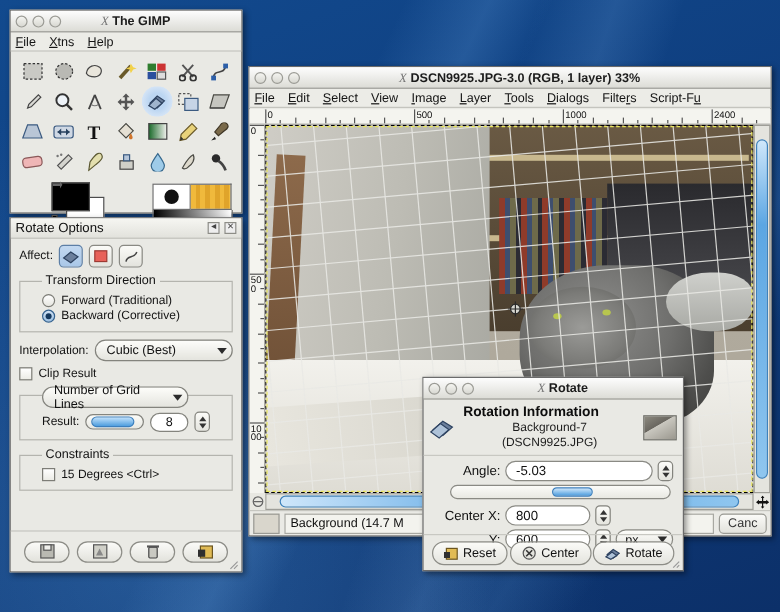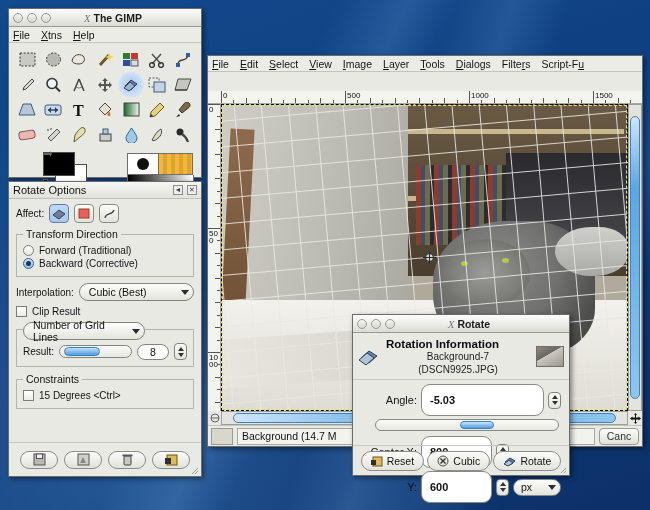--- a/index.html
+++ b/index.html
@@ -73,21 +73,21 @@
   .hdr-btns{display:flex;gap:4px;}
   .hdr-btn{width:10px;height:10px;border:1px solid #8d8d87;background:#eee;
     font-size:7px;line-height:8px;text-align:center;color:#444;}
   #to-body{padding:5px 7px;}
   .row{display:flex;align-items:center;gap:5px;margin-bottom:5px;}
   .lbl{font-size:10px;color:#131313;white-space:nowrap;}
   .affect-btn{width:20px;height:19px;border:1px solid #8a8a84;border-radius:4px;
     background:linear-gradient(#fbfbf8,#e3e3dd);display:flex;align-items:center;
     justify-content:center;}
   .affect-btn.on{background:linear-gradient(#c3d9f1,#a9c7e8);border-color:#5d7fa6;}
-  fieldset{border:1px solid #b4b4ae;margin:0 0 6px 0;padding:3px 6px 5px;}
+  fieldset{border:1px solid #b4b4ae;margin:0 0 6px 0;padding:3px 18px 5px;}
   legend{font-size:10.5px;color:#131313;padding:0 3px;}
   .radio-row,.chk-row{display:flex;align-items:center;gap:5px;margin:2px 0;}
   .radio{width:11px;height:11px;border-radius:50%;border:1px solid #7d7d77;
     background:linear-gradient(#fff,#e6e6e0);display:flex;align-items:center;justify-content:center;}
   .radio.on{border-color:#34628f;background:linear-gradient(#cfe1f4,#9cc0e2);}
   .radio.on::after{content:"";width:5px;height:5px;border-radius:50%;background:#14385e;}
   .chk{width:11px;height:11px;border:1px solid #7d7d77;
     background:linear-gradient(#fff,#ecece6);}
   .combo{height:18px;border:1px solid #84847e;border-radius:9px;
     background:linear-gradient(#fdfdfa,#e4e4de);display:flex;align-items:center;
@@ -194,22 +194,22 @@
     border-bottom:1px solid #c8c8c2;}
   #rd-icon{width:22px;height:20px;flex:none;}
   #rd-txt{flex:1;line-height:1.25;}
   #rd-title{font-size:11.5px;font-weight:bold;color:#0d0d0d;}
   #rd-sub{font-size:10px;color:#1d1d1d;text-align:center;}
   #rd-thumb{width:28px;height:21px;border:1px solid #6e6e68;flex:none;
     background:linear-gradient(150deg,#8d8a80 0%,#6a6760 40%,#c9c7bf 42%,#9a978e 100%);}
   #rd-body{padding:4px 8px 0;}
   .frow{display:flex;align-items:center;gap:4px;margin-bottom:3px;}
   .flabel{width:56px;text-align:right;font-size:11px;color:#111;}
-  .ftext{flex:1;height:32px;border:1px solid #8a8a84;border-radius:9px;background:#fff;
-    display:flex;align-items:center;padding:0 8px;font-size:11px;color:#111;font-weight:bold;}
+  .ftext{flex:1;height:17px;border:1px solid #8a8a84;border-radius:9px;background:#fff;
+    display:flex;align-items:center;padding:0 8px;font-size:11px;color:#111;}
   .bigslider{height:12px;border:1px solid #8a8a84;border-radius:6px;
     background:linear-gradient(#fbfbf8,#e8e8e2);position:relative;margin:2px 2px 5px 14px;}
   .bigslider .knob{position:absolute;left:46%;top:1px;width:34px;height:8px;border-radius:5px;
     background:linear-gradient(#cfe7fb,#4f9ede);border:1px solid #3b7fbe;}
   #rd-buttons{position:absolute;left:0;right:0;bottom:0;height:30px;
     border-top:1px solid #c8c8c2;display:flex;align-items:center;
     justify-content:space-around;padding:0 6px;}
   .dlgbtn{height:20px;border:1px solid #8d8d87;border-radius:10px;
     background:linear-gradient(#fbfbf8,#e4e4de);display:flex;align-items:center;
     gap:4px;padding:0 9px;font-size:10.5px;color:#111;}
@@ -549,20 +549,28 @@
           <rect x="0" y="5" width="6" height="6" fill="#2f2f2f"></rect>
         </svg>
       </div>
   </div>
   <svg id="grip" viewBox="0 0 10 10">
       <path d="M9 3 L3 9 M9 6 L6 9" stroke="#999" stroke-width="1"></path>
     </svg>
 </div>
 
 <div class="win" id="imgwin">
+  <div class="titlebar">
+    <div class="tb-btns">
+      <div class="tb-btn"></div>
+      <div class="tb-btn"></div>
+      <div class="tb-btn"></div>
+    </div>
+    <div class="tb-title"><span class="xglyph">X</span><span>DSCN9925.JPG-3.0 (RGB, 1 layer) 33%</span></div>
+  </div>
   <div class="menubar">
     <span><u>F</u>ile</span>
     <span><u>E</u>dit</span>
     <span><u>S</u>elect</span>
     <span><u>V</u>iew</span>
     <span><u>I</u>mage</span>
     <span><u>L</u>ayer</span>
     <span><u>T</u>ools</span>
     <span><u>D</u>ialogs</span>
     <span>Filte<u>r</u>s</span>
@@ -609,21 +617,21 @@
       <div class="tickh" style="left: 273.4px; height: 3px;"></div>
       <div class="tickh" style="left: 285.8px; height: 5px;"></div>
       <div class="tickh" style="left: 298.2px; height: 3px;"></div>
       <div class="tickh" style="left: 310.6px; height: 5px;"></div>
       <div class="tickh" style="left: 323px; height: 3px;"></div>
       <div class="tickh" style="left: 335.4px; height: 5px;"></div>
       <div class="tickh" style="left: 347.8px; height: 3px;"></div>
       <div class="tickh" style="left: 360.2px; height: 5px;"></div>
       <div class="tickh" style="left: 372.6px; height: 3px;"></div>
       <div class="tickh" style="left: 385px; height: 12px;"></div>
-      <div class="rlblh" style="left: 387px;">1500</div>
+      <div class="rlblh" style="left: 387px;">2400</div>
       <div class="tickh" style="left: 397.4px; height: 3px;"></div>
       <div class="tickh" style="left: 409.8px; height: 5px;"></div>
       <div class="tickh" style="left: 422.2px; height: 3px;"></div>
     </div>
   <div id="ruler-v">
       <div class="tickv" style="top: 0px; width: 12px;"></div>
       <div class="rlblv" style="top: 2px;">0</div>
       <div class="tickv" style="top: 12.4px; width: 3px;"></div>
       <div class="tickv" style="top: 24.8px; width: 5px;"></div>
       <div class="tickv" style="top: 37.2px; width: 3px;"></div>
@@ -829,21 +837,21 @@
           <rect x="2" y="2" width="9" height="9" fill="#e0bb55" stroke="#6b5520"></rect>
           <rect x="0" y="5" width="5" height="5" fill="#2f2f2f"></rect>
         </svg>
       <span>Reset</span>
     </div>
     <div class="dlgbtn">
       <svg width="12" height="12">
           <circle cx="6" cy="6" r="5" fill="#e4e4de" stroke="#555"></circle>
           <path d="M3.5 3.5 L8.5 8.5 M8.5 3.5 L3.5 8.5" stroke="#333" stroke-width="1.3"></path>
         </svg>
-      <span>Cubic</span>
+      <span>Center</span>
     </div>
     <div class="dlgbtn">
       <svg width="13" height="12">
           <path d="M2 7 L7 3 L12 6 L7 10Z" fill="#6b7f9c" stroke="#2d4260"></path>
           <path d="M1 9 L6 5 L10 8 L5 11Z" fill="#aec2d8" stroke="#2d4260"></path>
         </svg>
       <span>Rotate</span>
     </div>
   </div>
   <svg id="rd-grip" viewBox="0 0 9 9">

